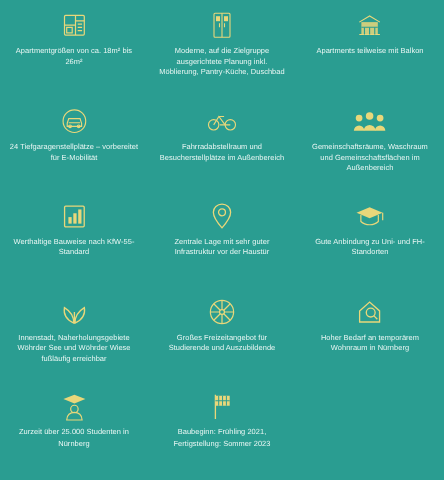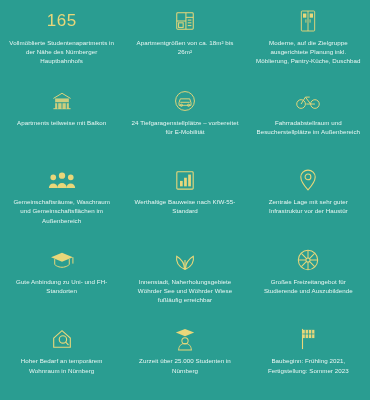--- a/index.html
+++ b/index.html
@@ -55,26 +55,20 @@
     letter-spacing: 0.05px;
     max-width: 108px;
     font-weight: 400;
   }
 </style>
 </head>
 <body>
 
 <div class="grid">
 
-  <div class="cell">
-    <div class="icon-slot">
-      <span class="big-number">165</span>
-    </div>
-    <div class="caption">Vollmöblierte Studentenapartments in der Nähe des Nürnberger Hauptbahnhofs</div>
-  </div>
 
   <div class="cell">
     <div class="icon-slot">
       <svg width="22" height="22" viewBox="0 0 24 24" fill="none" stroke="#e9d77a" stroke-width="1.1">
         <rect x="3" y="3" width="18" height="18" rx="1"></rect>
         <line x1="3" y1="12" x2="13" y2="12"></line>
         <line x1="13" y1="3" x2="13" y2="21"></line>
         <line x1="13" y1="8" x2="21" y2="8"></line>
         <rect x="5" y="14" width="5" height="5"></rect>
         <line x1="15" y1="11" x2="19" y2="11"></line>

